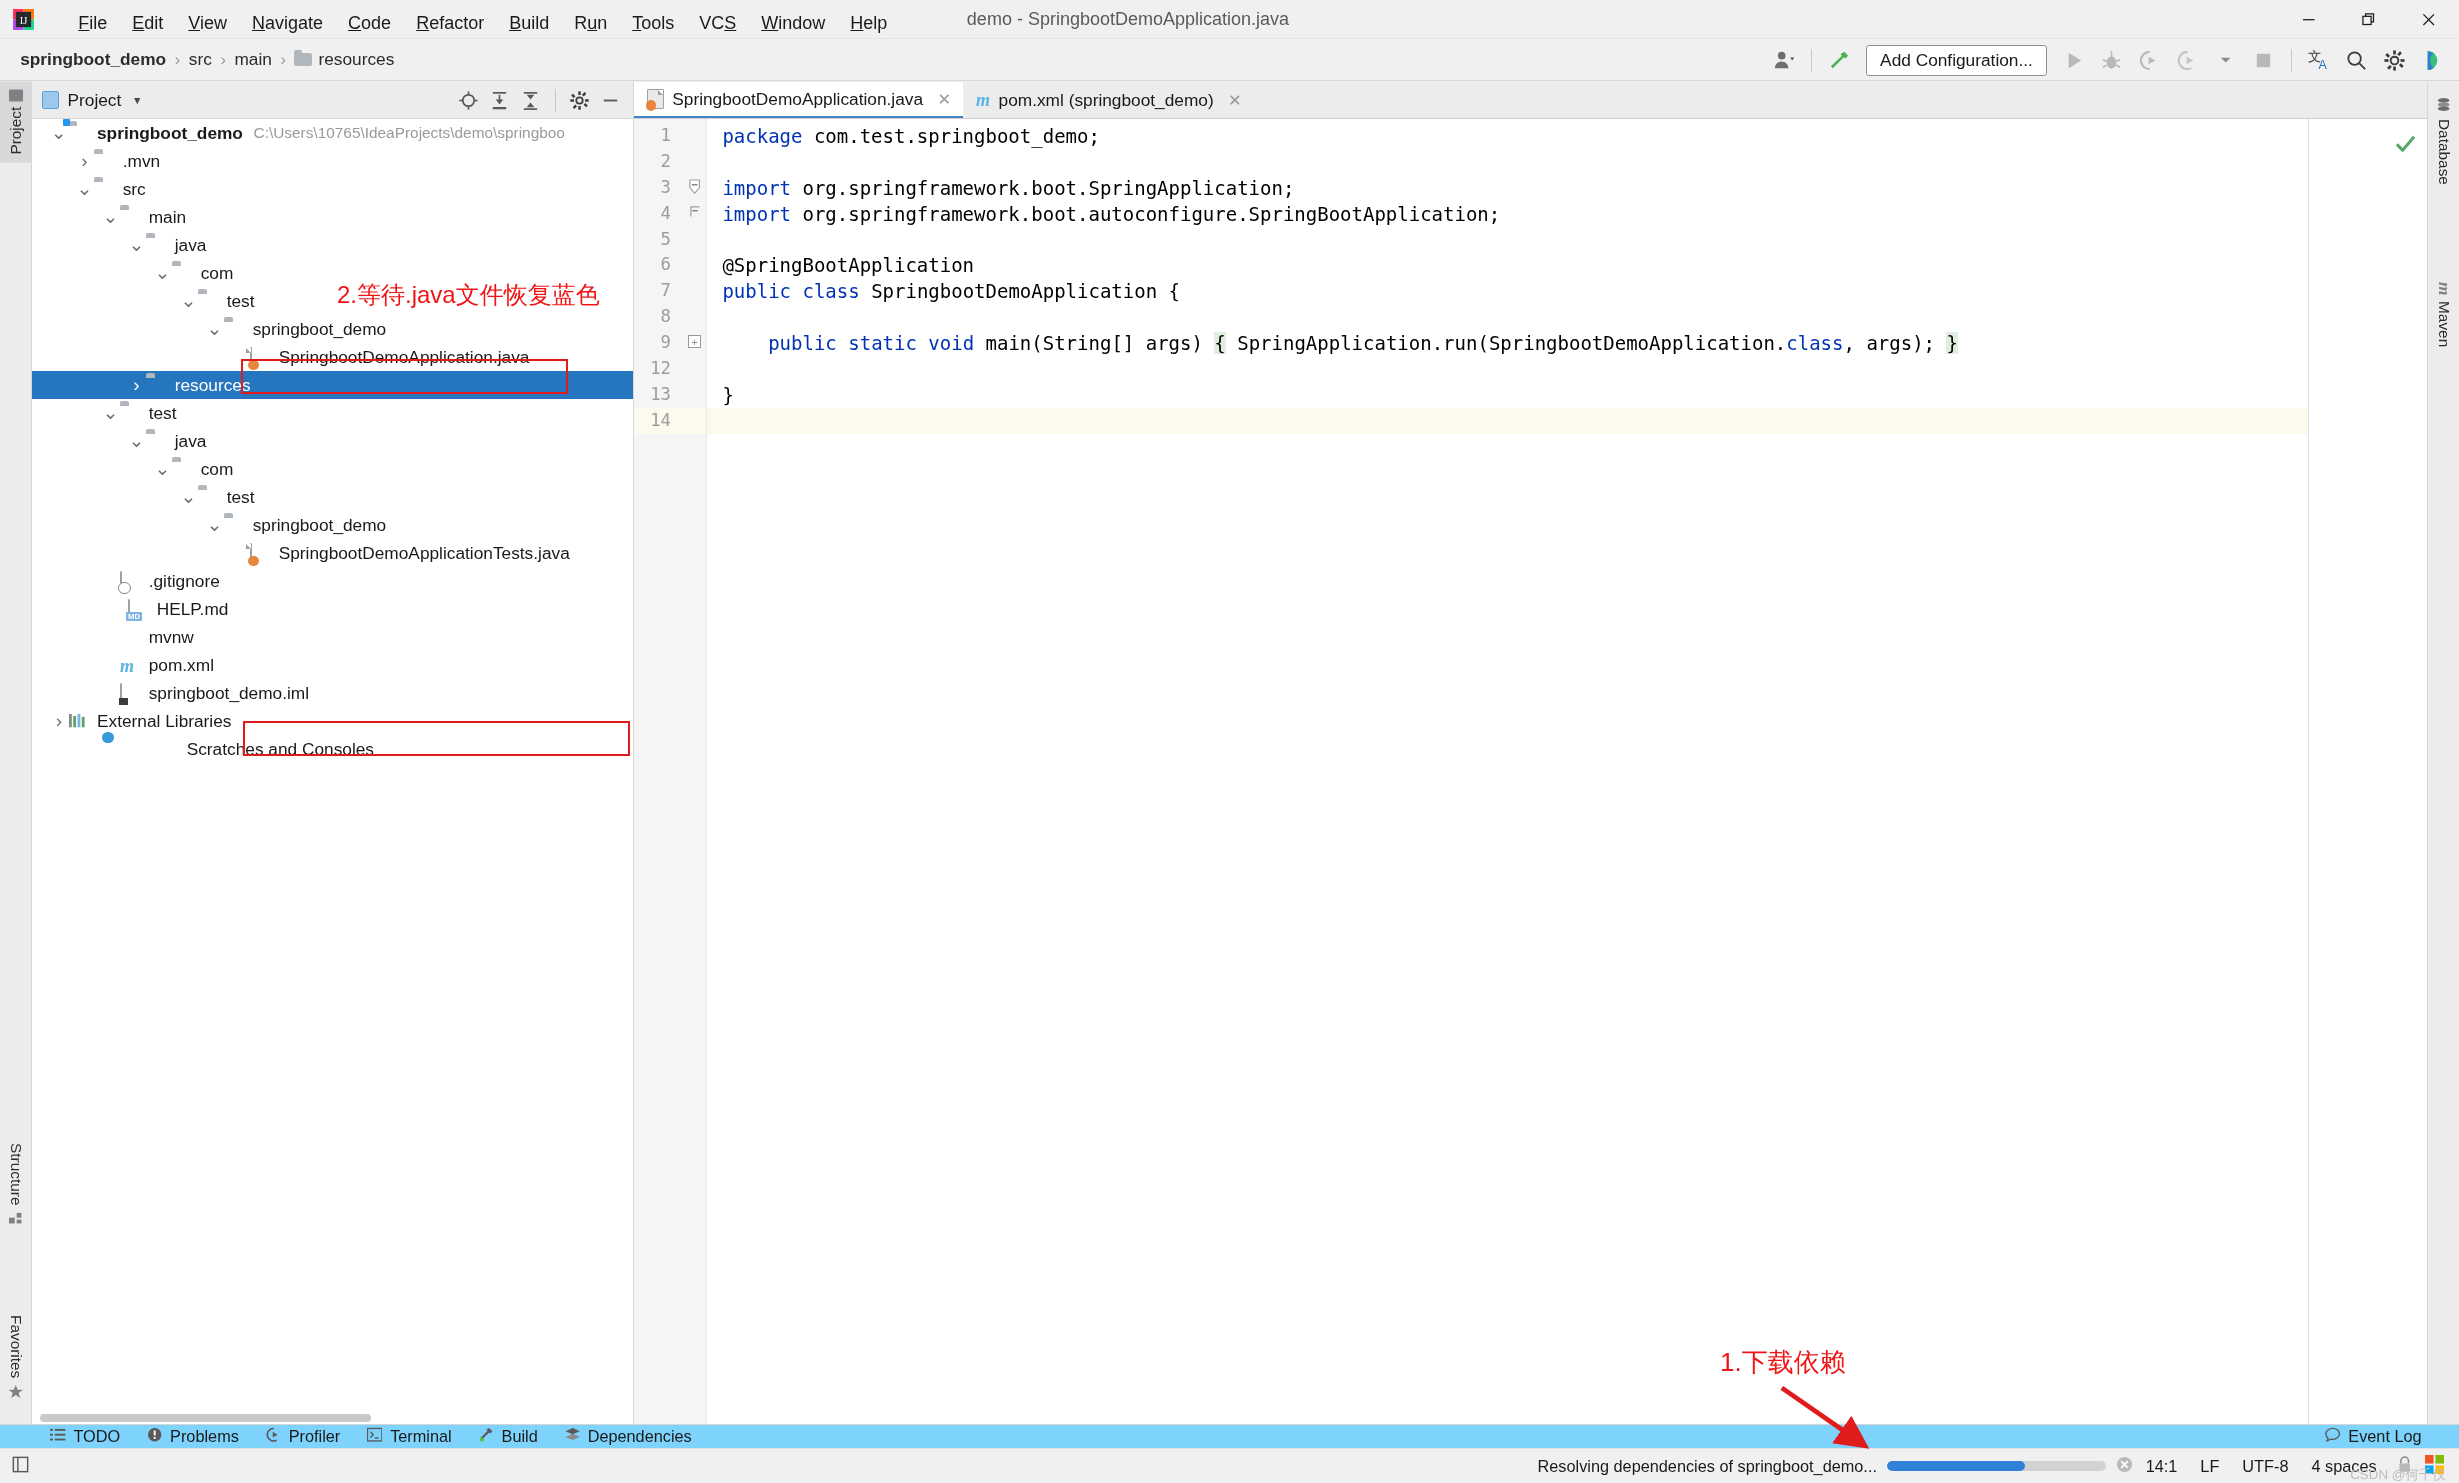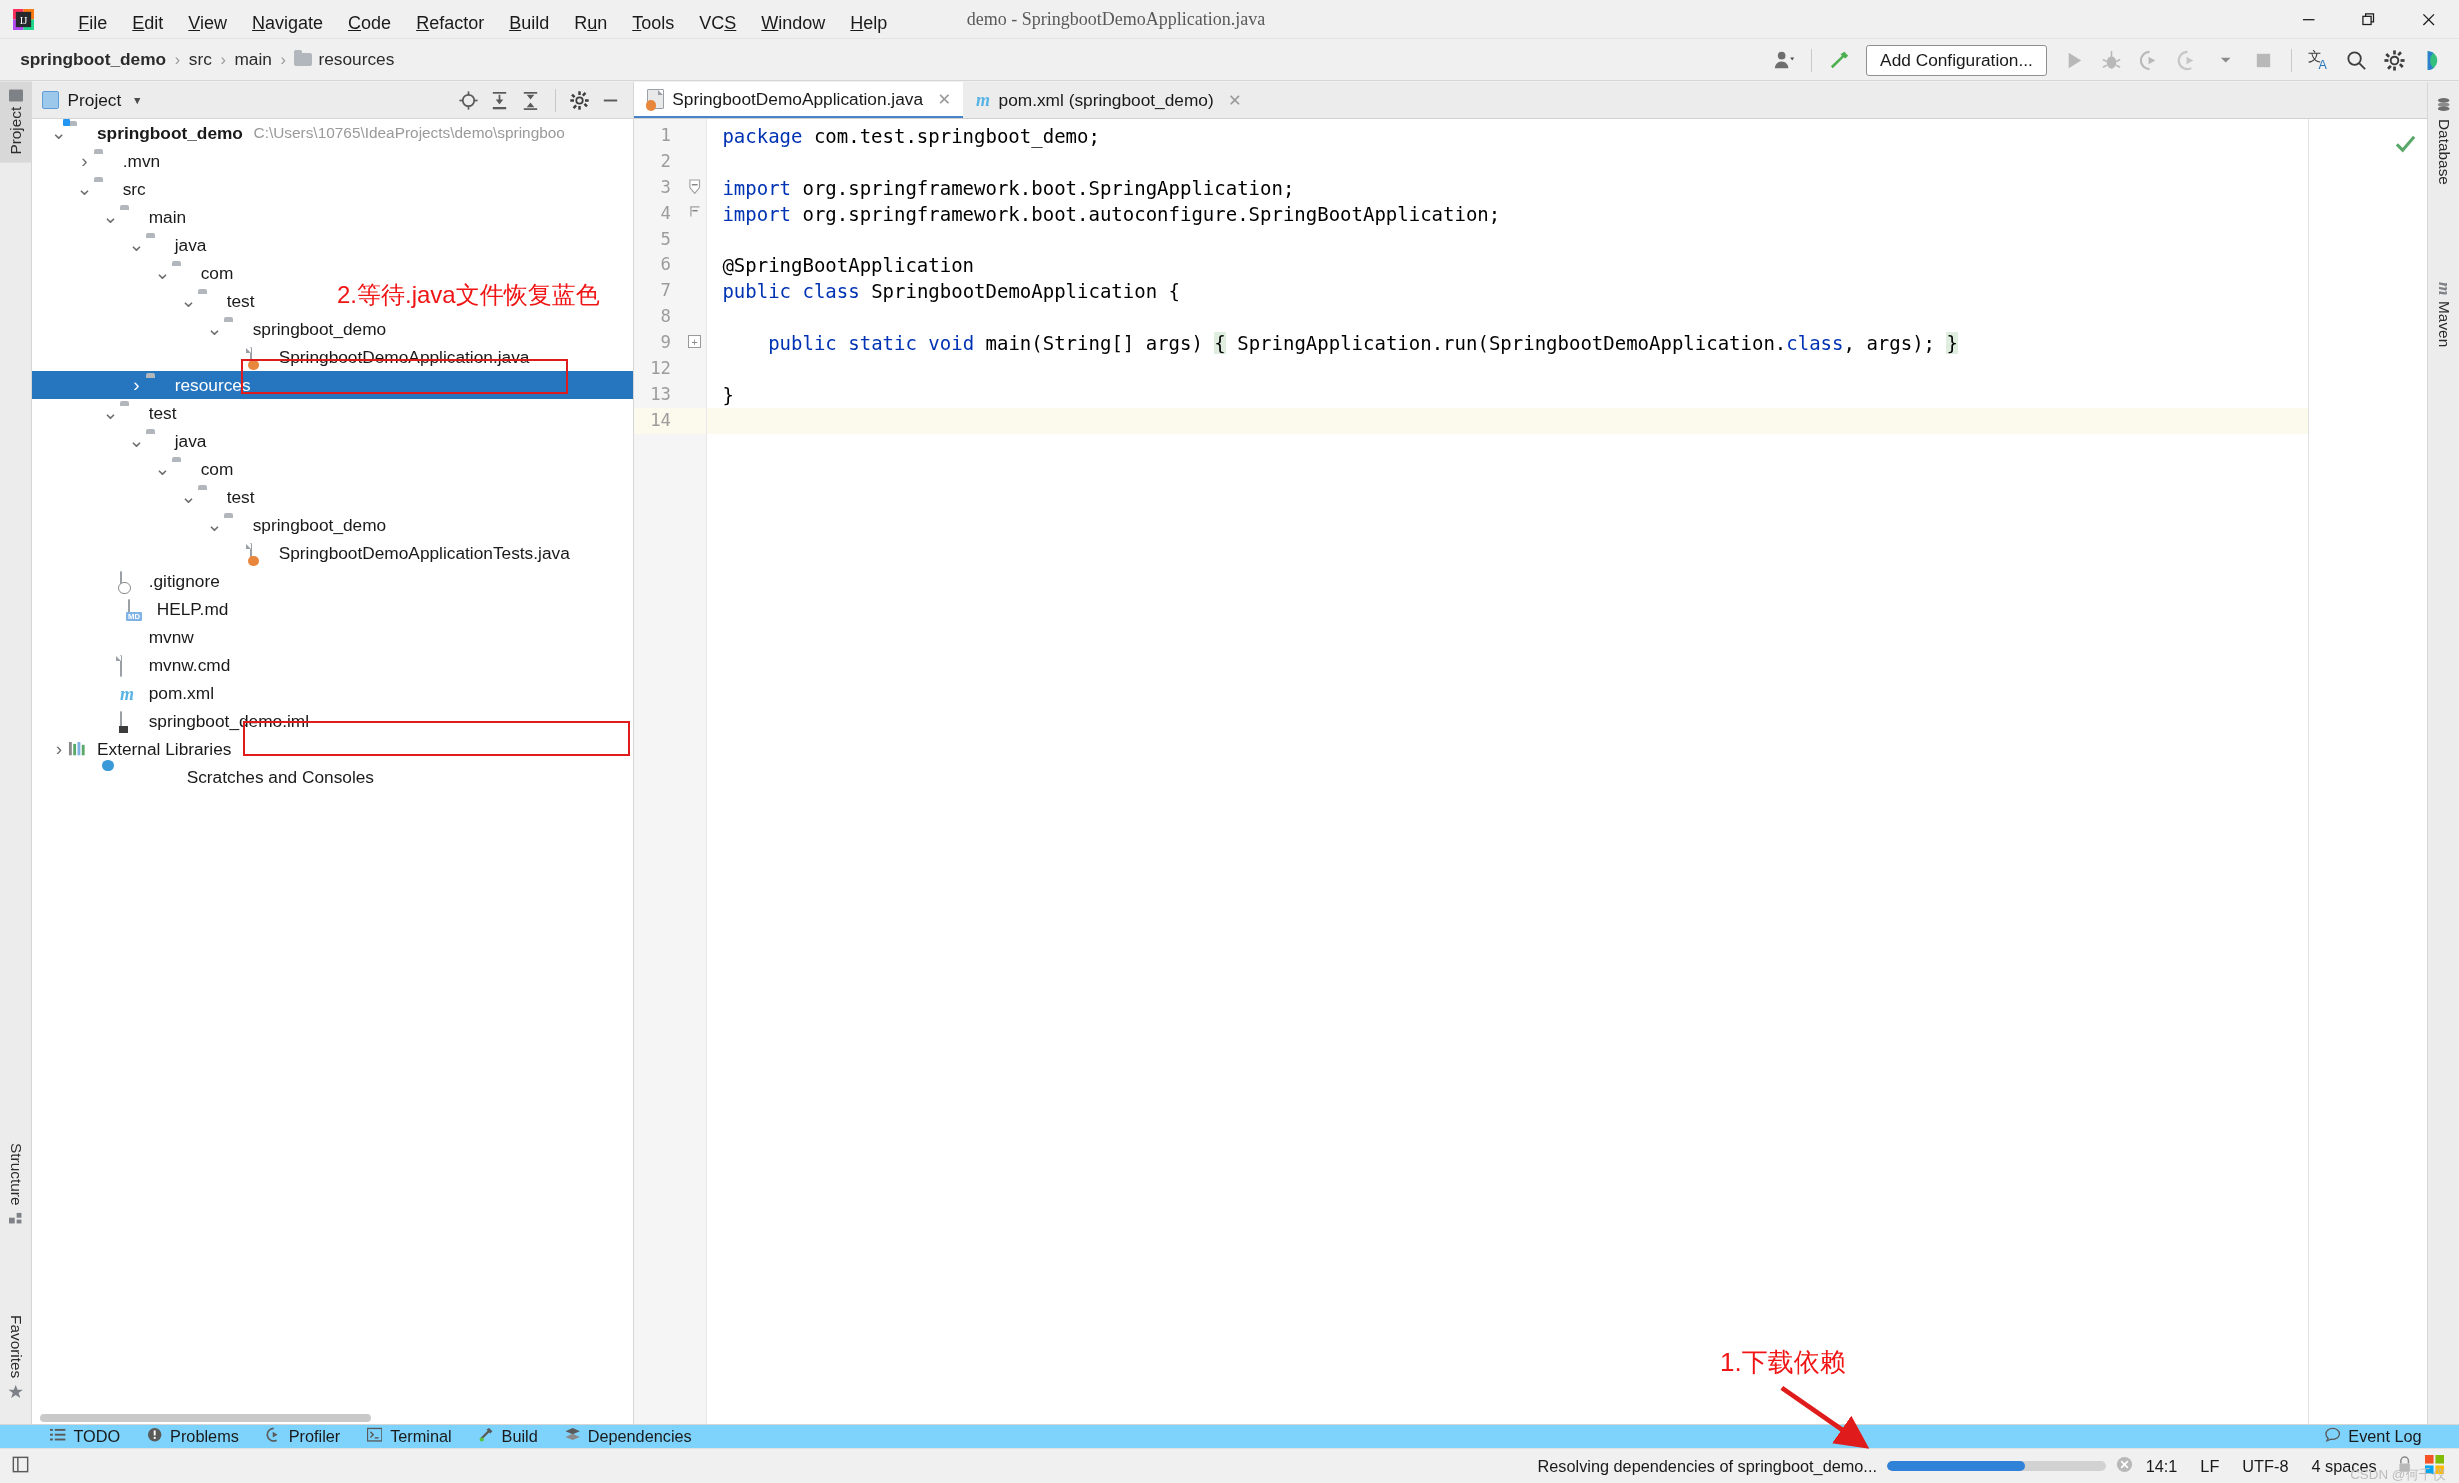--- a/index.html
+++ b/index.html
@@ -17,21 +17,21 @@
     background:#f0f0f0; display:flex; align-items:center;
     border-bottom:1px solid #e4e4e4;
   }
   .ij-logo { width:39px; height:21px; margin-left:13.4px; margin-right:13.4px; position:relative; flex:none;}
   .menu-items { display:flex; align-items:center; gap:0px; }
   .menu-item {
     font-size:18px; color:#1a1a1a; padding:2.9px 12.5px; cursor:default; white-space:nowrap;margin-top:8px;
   }
   .menu-item u { text-decoration:underline; }
   .win-title {
-    font-size:18px; color:#5a5a5a; margin-left:67px; white-space:nowrap;font-family:Liberation Serif, serif;
+    font-size:18px; color:#5a5a5a; margin-left:67px; white-space:nowrap;
   }
   .win-ctrls { position:absolute; right:0; top:0; height:39px; display:flex; }
   .win-btn { width:60px; height:39px; display:flex; align-items:center; justify-content:center; }
   .win-btn svg { display:block; }
 
   
   .navbar {
     position:absolute; top:39px; left:0; width:2459px; height:42px;
     background:#f0f0f0; display:flex; align-items:center;
     border-bottom:1px solid #d6d6d6;
@@ -545,25 +545,20 @@
           <span class="ico"><span class="mdico"></span></span>
           <span class="lbl">HELP.md</span>
         </div>
         <div class="trow" style="padding-left: 69px;">
           <span class="arrow"></span>
           <span class="ico"><span class="shico"></span></span>
           <span class="lbl">mvnw</span>
         </div>
         <div class="trow" style="padding-left: 69px;">
           <span class="arrow"></span>
-          <span class="ico"><span class="fileico"></span></span>
-          <span class="lbl">mvnw.cmd</span>
-        </div>
-        <div class="trow" style="padding-left: 69px;">
-          <span class="arrow"></span>
           <span class="ico"><span class="mico">m</span></span>
           <span class="lbl">pom.xml</span>
         </div>
         <div class="trow" style="padding-left: 69px;">
           <span class="arrow"></span>
           <span class="ico"><span class="imlico"></span></span>
           <span class="lbl">springboot_demo.iml</span>
         </div>
         <div class="trow" style="padding-left: 17.3px;">
           <span class="arrow" style="font-size: 19px;">›</span>

